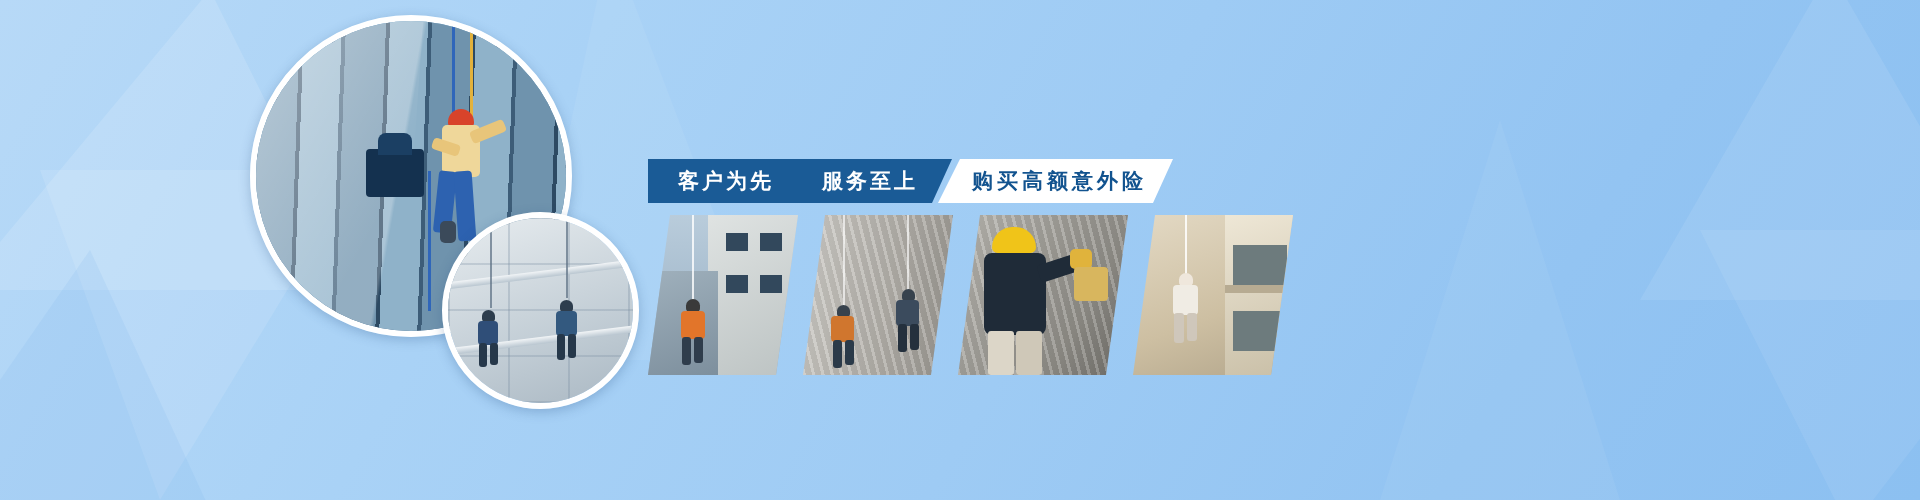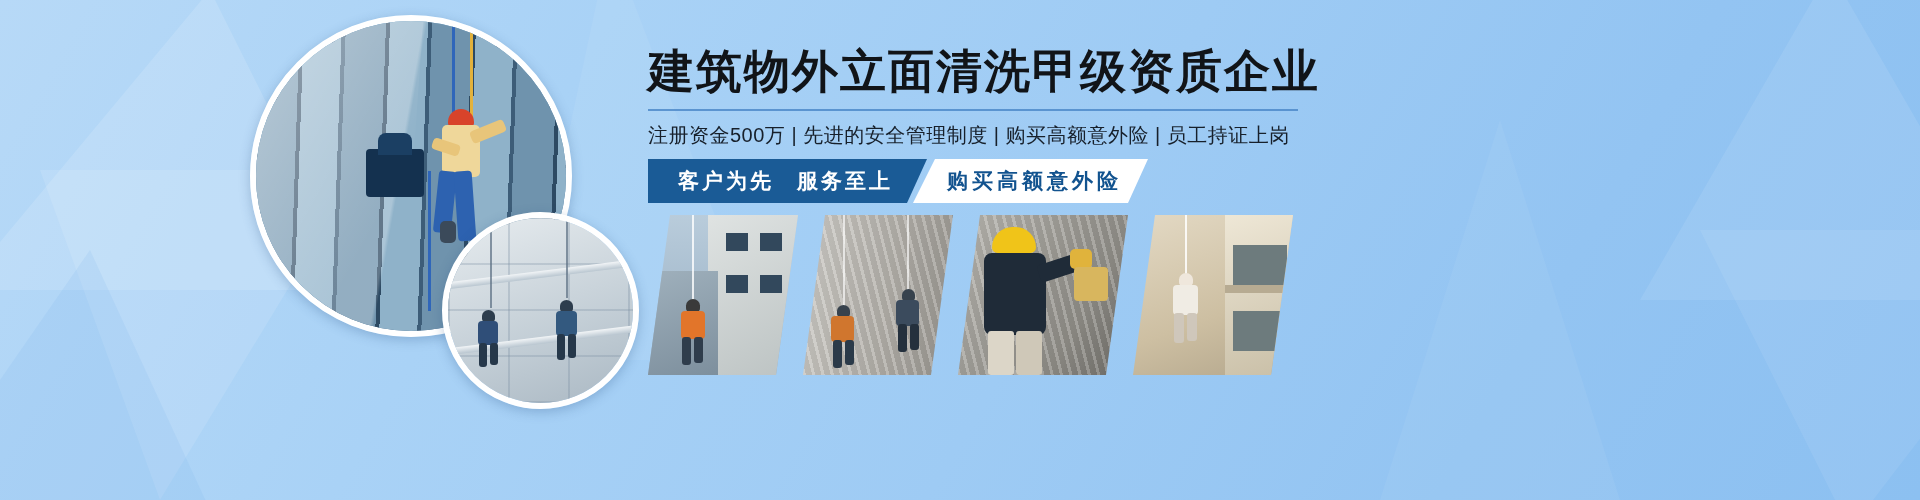--- a/index.html
+++ b/index.html
@@ -98,21 +98,21 @@
   }
   .rule{height:2px;background:#4e89c9;margin:15px 0 0 0;width:650px;opacity:.85;}
   .subtitle{
     margin-top:11px;font-size:20px;color:#17202b;letter-spacing:.5px;
     white-space:nowrap;font-weight:400;
   }
 
   
   .ribbon{position:absolute;left:648px;top:159px;height:44px;display:flex;align-items:stretch;}
   .rib-blue{
-    background:#1a5b96;color:#ffffff;display:flex;align-items:center;gap:23px;
+    background:#1a5b96;color:#ffffff;display:flex;align-items:center;gap:48px;
     padding:0 34px 0 30px;
     -webkit-clip-path:polygon(0 0,100% 0,calc(100% - 20px) 100%,0 100%);
             clip-path:polygon(0 0,100% 0,calc(100% - 20px) 100%,0 100%);
     font-size:21px;font-weight:700;letter-spacing:3px;
   }
   .rib-white{
     background:#ffffff;color:#12538f;display:flex;align-items:center;
     margin-left:-14px;padding:0 26px 0 34px;
     -webkit-clip-path:polygon(22px 0,100% 0,calc(100% - 20px) 100%,0 100%);
             clip-path:polygon(22px 0,100% 0,calc(100% - 20px) 100%,0 100%);
@@ -195,25 +195,20 @@
       <div class="m-l" style="left:42px;top:125px;width:8px;height:22px;background:#26384a;"></div>
     </div>
     <div class="man">
       <div class="m-h" style="left:112px;top:82px;width:13px;height:12px;background:#2d3d4d;"></div>
       <div class="m-t" style="left:108px;top:93px;width:21px;height:25px;background:#33597f;"></div>
       <div class="m-l" style="left:109px;top:116px;width:8px;height:26px;background:#26384a;"></div>
       <div class="m-l" style="left:120px;top:116px;width:8px;height:24px;background:#26384a;"></div>
     </div>
   </div>
 
-  <div class="content">
-    <div class="title">建筑物外立面清洗甲级资质企业</div>
-    <div class="rule"></div>
-    <div class="subtitle">注册资金500万 | 先进的安全管理制度 | 购买高额意外险 | 员工持证上岗</div>
-  </div>
 
   <div class="ribbon">
     <div class="rib-blue">
       <span>客户为先</span>
       <span>服务至上</span>
     </div>
     <div class="rib-white">
       <span>购买高额意外险</span>
     </div>
   </div>

